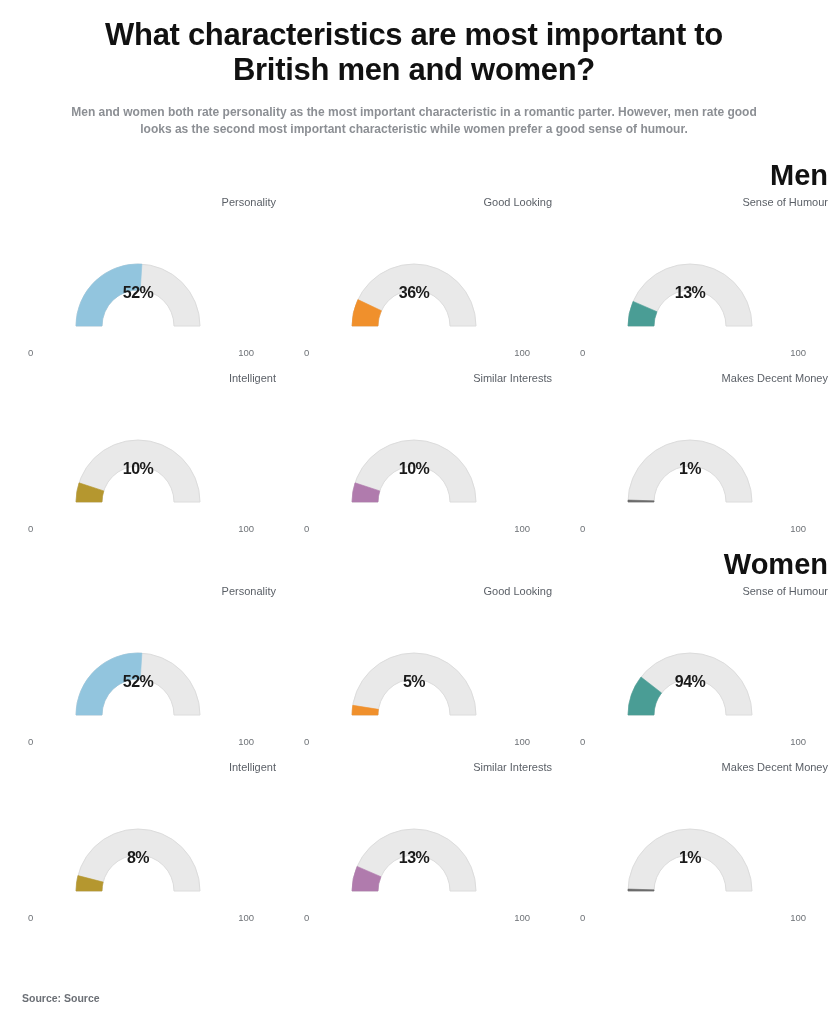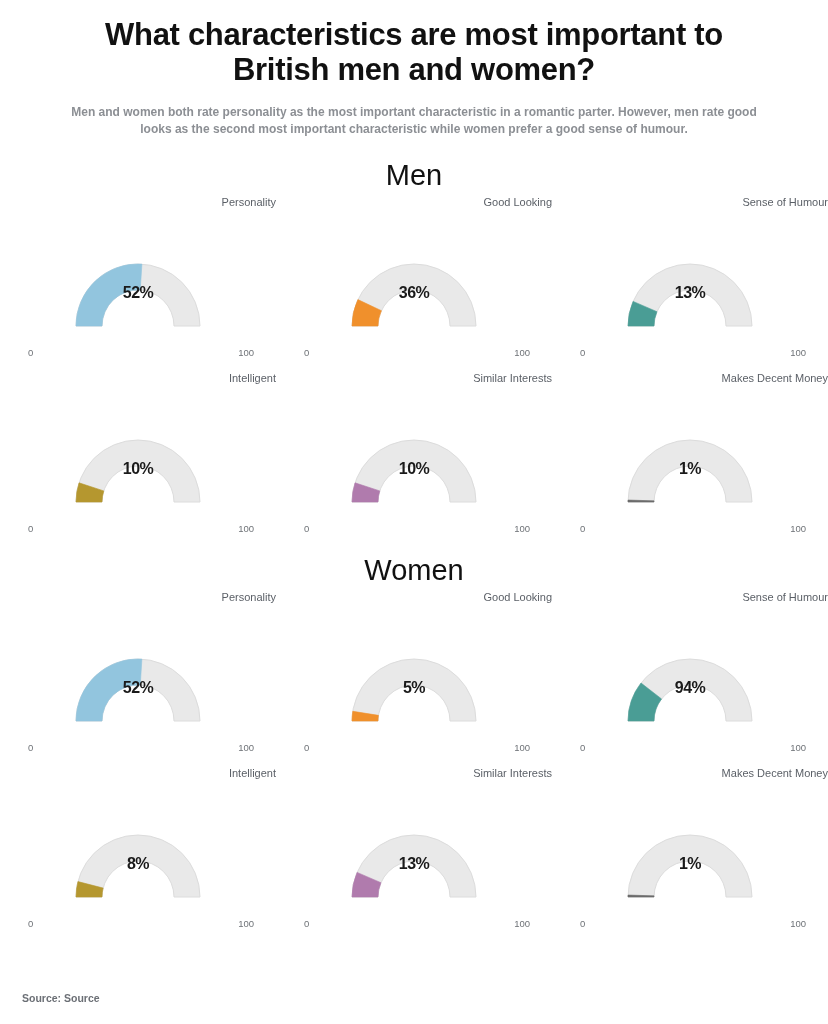--- a/index.html
+++ b/index.html
@@ -42,28 +42,28 @@
     max-width: 790px;
     font-size: 12px;
     line-height: 1.35;
     font-weight: bold;
     color: #8c8f94;
     text-align: center;
   }
 
   
   .section-title {
-    text-align: center;
+    text-align: right;
     font-size: 29px;
-    font-weight: normal;
+    font-weight: bold;
     color: #111111;
     margin: 0;
   }
   #section-men   { margin-top: 22px; }
-  #section-women { margin-top: 10px; }
+  #section-women { margin-top: 4px; }
 
   .gauge-grid {
     display: flex;
     flex-wrap: wrap;
     width: 828px;
   }
   .gauge-cell {
     width: 276px;
     height: 176px;
     box-sizing: border-box;

